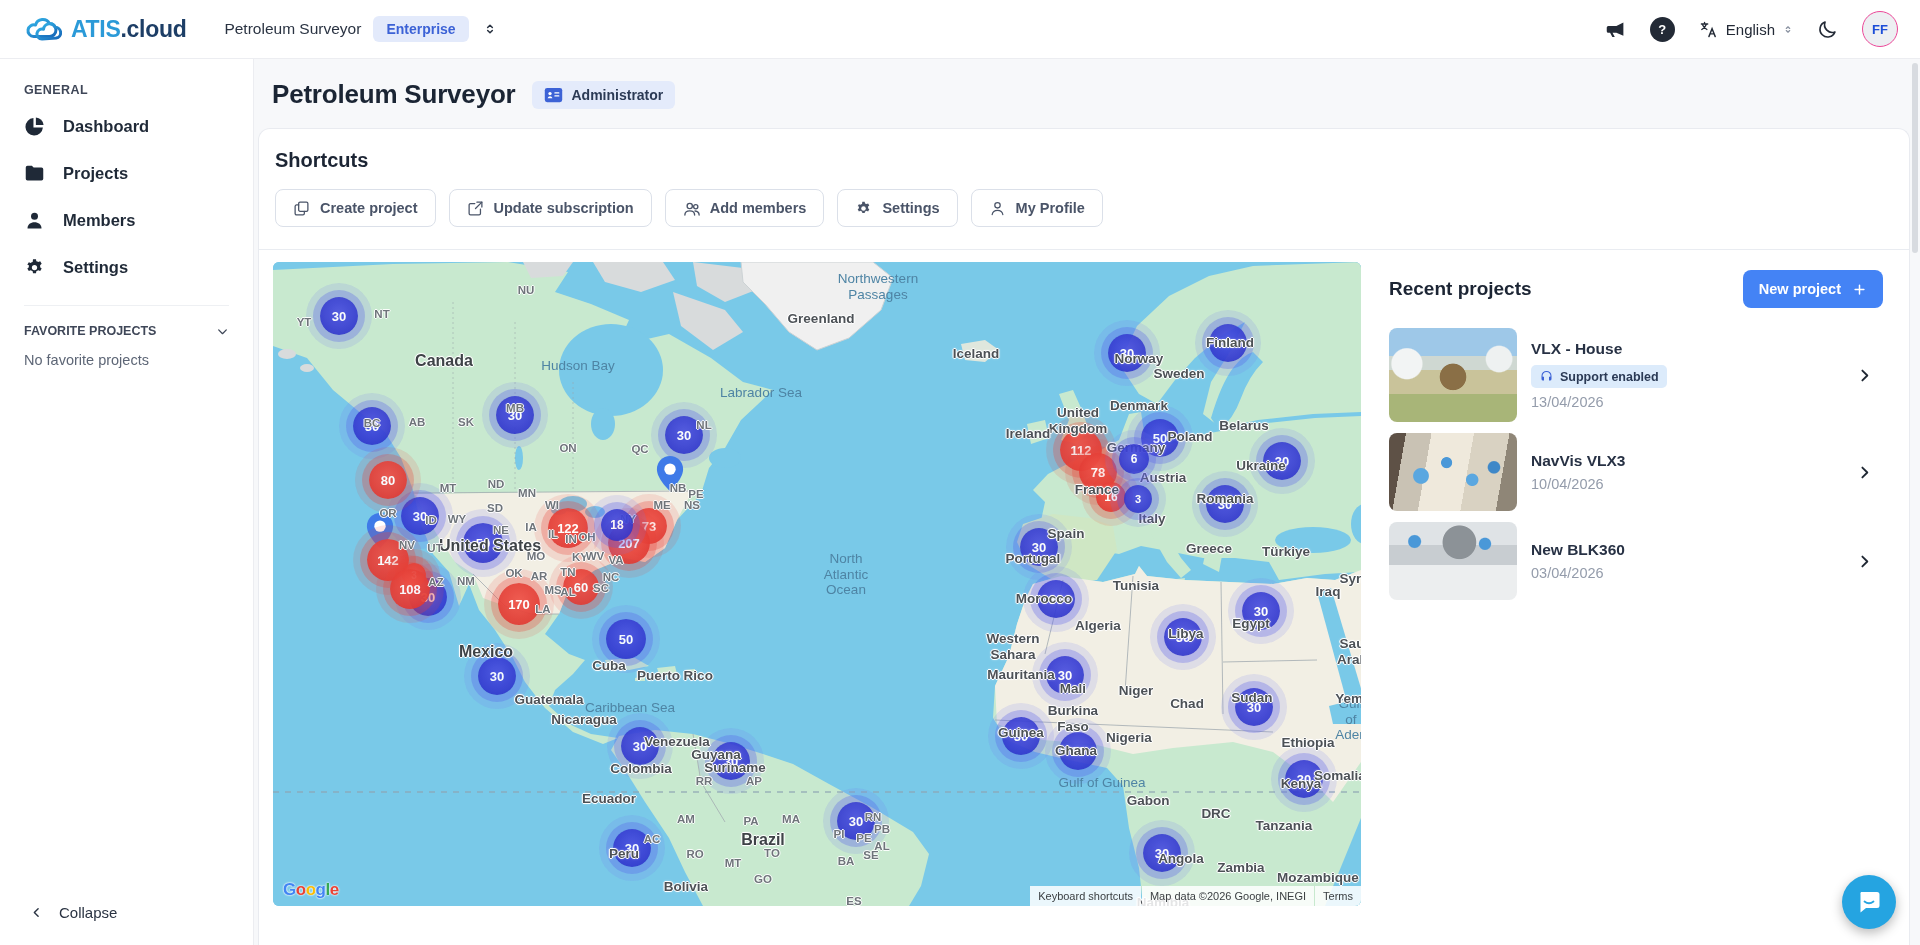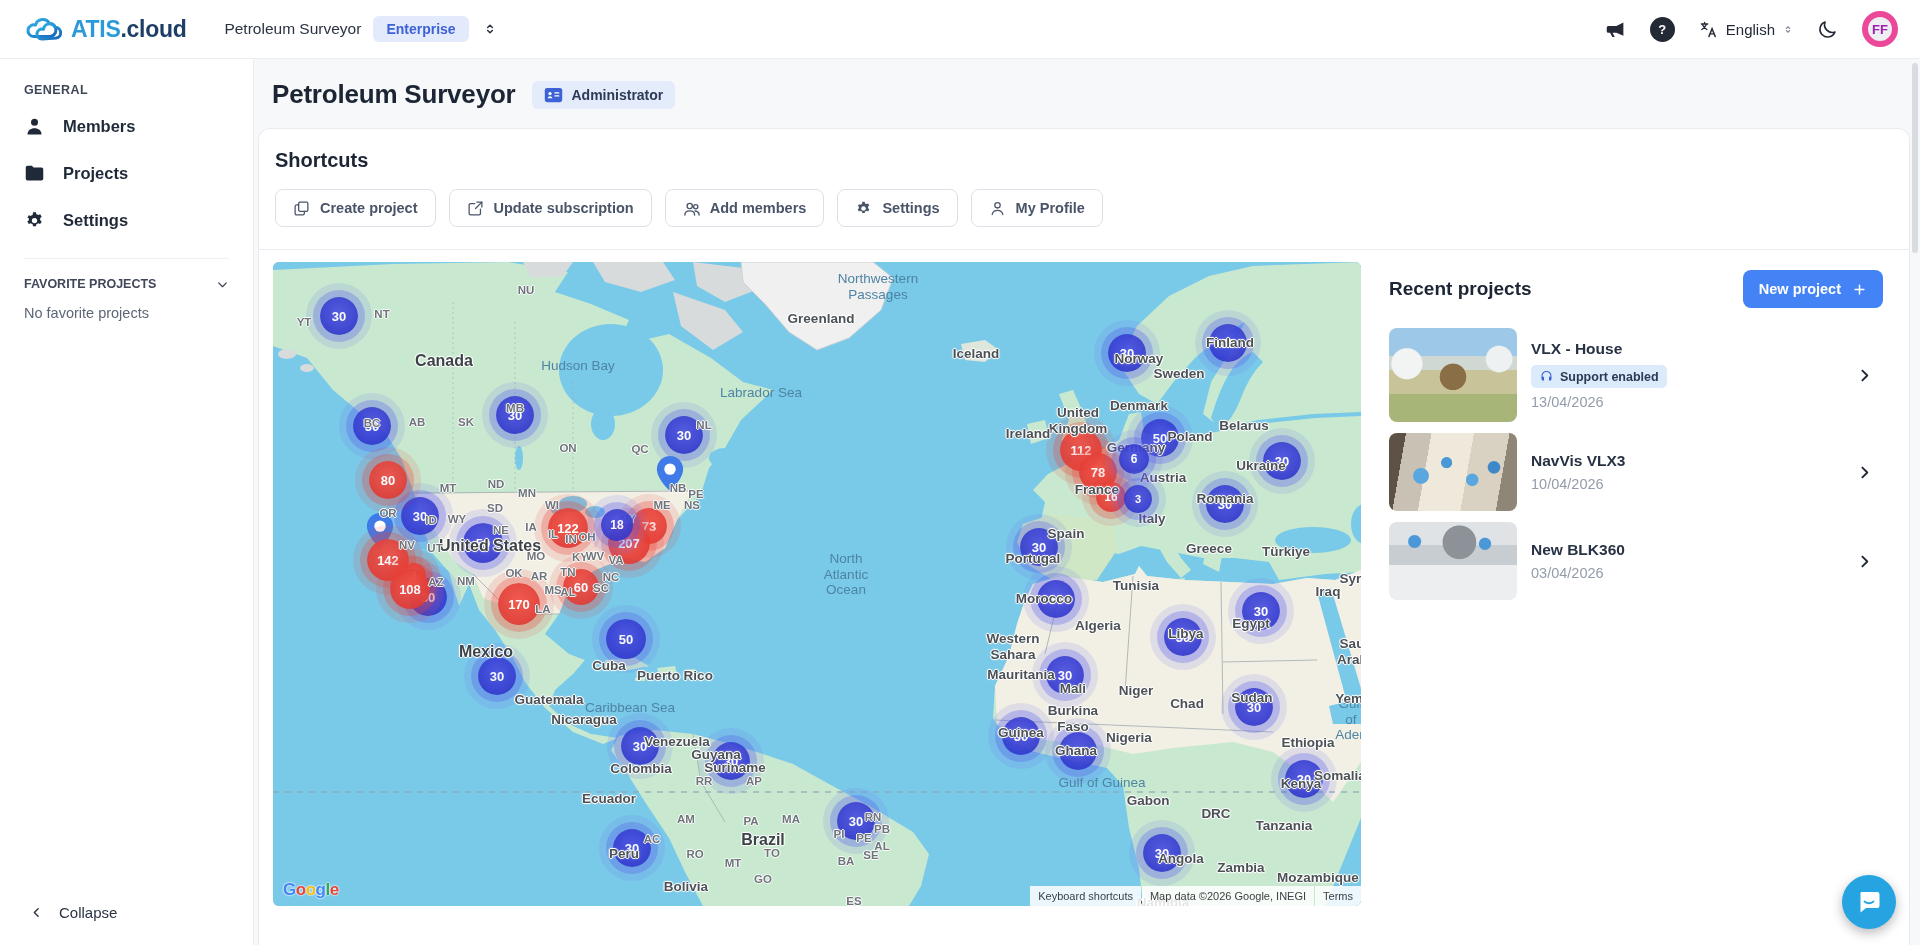--- a/index.html
+++ b/index.html
@@ -13,21 +13,21 @@
 .brand-primary{color:#2b9ad8}.brand-secondary{color:#1d3e66}
 .ws{display:flex;align-items:center;margin-left:38px;gap:12px}
 .ws-name{font-size:15.5px;color:#2a3342;font-weight:500}
 .badge-plan{background:#e3eafb;color:#3c62d6;font-size:14px;font-weight:700;padding:5px 13px;border-radius:6px}
 .selector{color:#2a3342;margin-left:2px;cursor:pointer}
 .header-right{margin-left:auto;display:flex;align-items:center;gap:24px}
 .hicon{color:#232a36;cursor:pointer;display:flex;align-items:center}
 .help-circle{width:25px;height:25px;border-radius:50%;background:#232a36;color:#fff;font-size:13px;font-weight:700;display:flex;align-items:center;justify-content:center;cursor:pointer}
 .lang{display:flex;align-items:center;gap:8px;font-size:15px;color:#232a36;cursor:pointer}
 .lang-chev{color:#8b93a2}
-.avatar{width:36px;height:36px;border-radius:50%;background:#edeff2;border:6px solid #ec4899;color:#a21caf;font-size:13px;font-weight:700;display:flex;align-items:center;justify-content:center;cursor:pointer}
+.avatar{width:36px;height:36px;border-radius:50%;background:#edeff2;border:1px solid #ec4899;color:#1d4ed8;font-size:13px;font-weight:700;display:flex;align-items:center;justify-content:center;cursor:pointer}
 
 .sidebar{position:absolute;top:59px;left:0;bottom:0;width:254px;background:#fff;border-right:1px solid #ecedf1;padding-top:24px;z-index:40}
 .side-section{padding:0 24px 6px;font-size:12.5px;font-weight:700;color:#3f4758;letter-spacing:.4px}
 .side-item{display:flex;align-items:center;gap:18px;padding:13px 24px;font-size:16.5px;color:#1f2937;font-weight:600;cursor:pointer}
 .side-item .sicon{width:21px;height:21px;color:#1f2937;flex:none}
 .side-divider{border-top:1px solid #eef0f3;margin:14px 24px 12px}
 .fav-header{display:flex;justify-content:space-between;align-items:center;padding:6px 24px;font-size:12.5px;font-weight:700;color:#3f4758;cursor:pointer}
 .fav-empty{padding:8px 24px;font-size:14.5px;color:#5d6676}
 .collapse{position:absolute;bottom:12px;left:0;display:flex;align-items:center;gap:16px;padding:12px 30px;font-size:15px;color:#2a3342;cursor:pointer;font-weight:500}
 
@@ -137,33 +137,42 @@
     <span class="avatar">FF</span>
   </div>
 </div>
 
 <div class="sidebar">
   <div class="side-section">GENERAL</div>
   <nav id="side-nav">
       <div class="side-item">
         <span class="sicon">
           <svg viewBox="0 0 24 24" width="21" height="21">
-            <circle cx="12" cy="7" r="4" fill="currentColor"></circle>
-            <path d="M4 21c0-4.4 3.6-7 8-7s8 2.6 8 7z" fill="currentColor"></path>
+            <path d="M10.8 2.4A10 10 0 1 0 21.6 13.2H10.8Z" fill="currentColor"></path>
+            <path d="M13.6 1.6v8.8h8.8A9.6 9.6 0 0 0 13.6 1.6Z" fill="currentColor"></path>
           </svg>
         </span>
-        <span>Members</span>
+        <span>Dashboard</span>
       </div>
       <div class="side-item">
         <span class="sicon">
           <svg viewBox="0 0 24 24" width="21" height="21">
             <path d="M2 5a2 2 0 0 1 2-2h5l2 2h9a2 2 0 0 1 2 2v11a2 2 0 0 1-2 2H4a2 2 0 0 1-2-2z" fill="currentColor"></path>
           </svg>
         </span>
         <span>Projects</span>
+      </div>
+      <div class="side-item">
+        <span class="sicon">
+          <svg viewBox="0 0 24 24" width="21" height="21">
+            <circle cx="12" cy="7" r="4" fill="currentColor"></circle>
+            <path d="M4 21c0-4.4 3.6-7 8-7s8 2.6 8 7z" fill="currentColor"></path>
+          </svg>
+        </span>
+        <span>Members</span>
       </div>
       <div class="side-item">
         <span class="sicon">
           <svg viewBox="0 0 24 21" width="21" height="21">
             <path d="M10.3 1h3.4l.4 2.3c.8.2 1.5.6 2.2 1l2.2-.9 1.7 2.9-1.8 1.5c.1.4.1.8.1 1.2s0 .8-.1 1.2l1.8 1.5-1.7 2.9-2.2-.9c-.7.4-1.4.8-2.2 1l-.4 2.3h-3.4l-.4-2.3c-.8-.2-1.5-.6-2.2-1l-2.2.9-1.7-2.9 1.8-1.5c-.1-.4-.1-.8-.1-1.2s0-.8.1-1.2L3.8 7.3l1.7-2.9 2.2.9c.7-.4 1.4-.8 2.2-1z" fill="currentColor"></path>
             <circle cx="12" cy="10.5" r="3" fill="#fff"></circle>
           </svg>
         </span>
         <span>Settings</span>
       </div>

